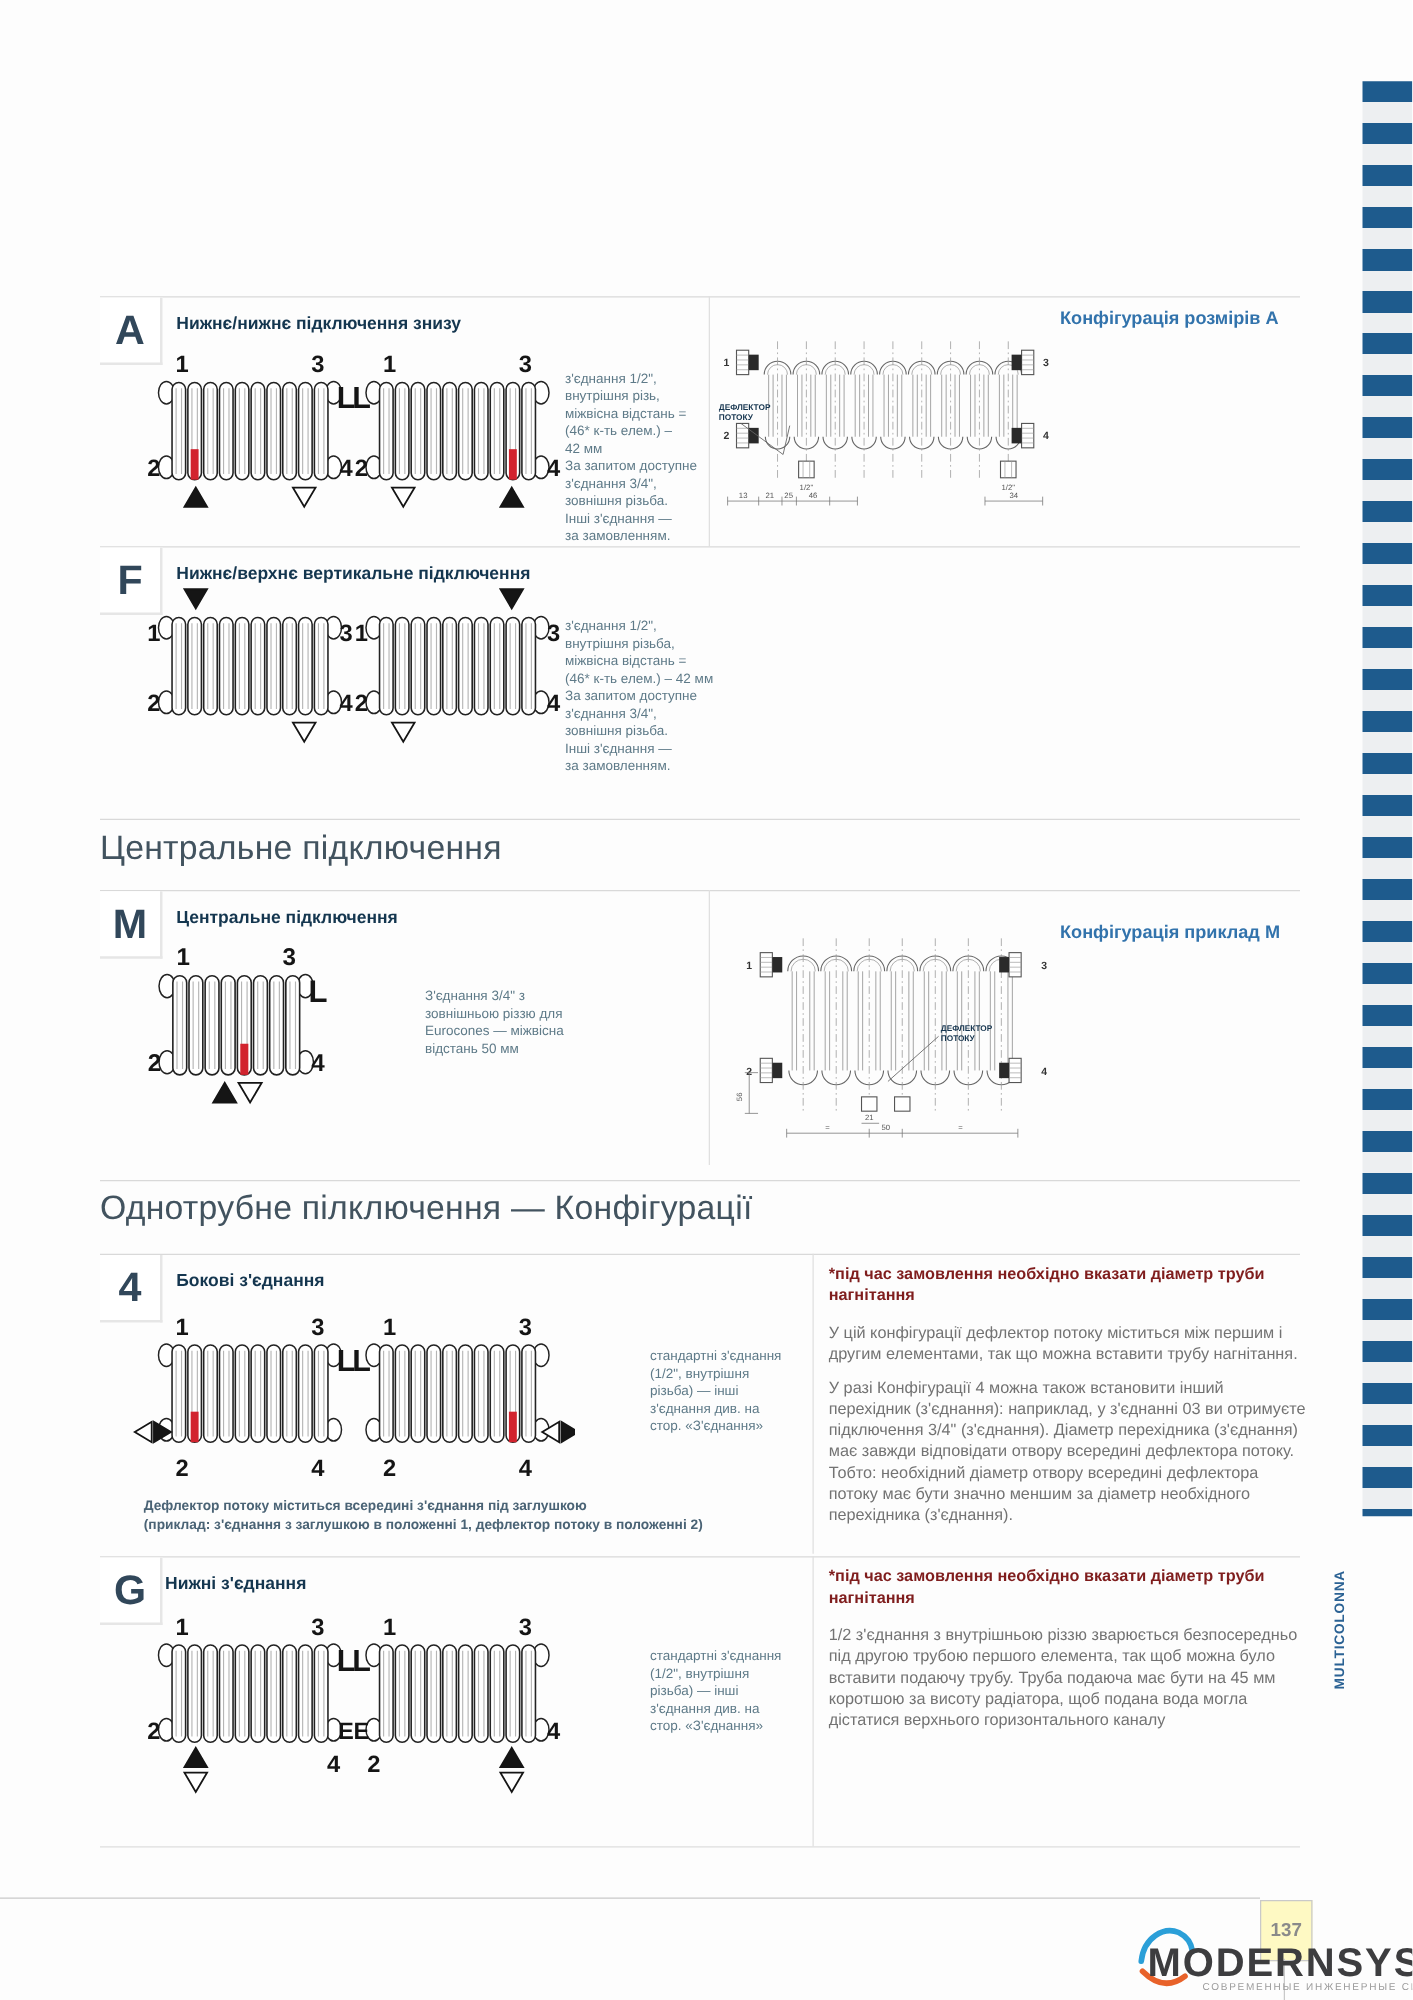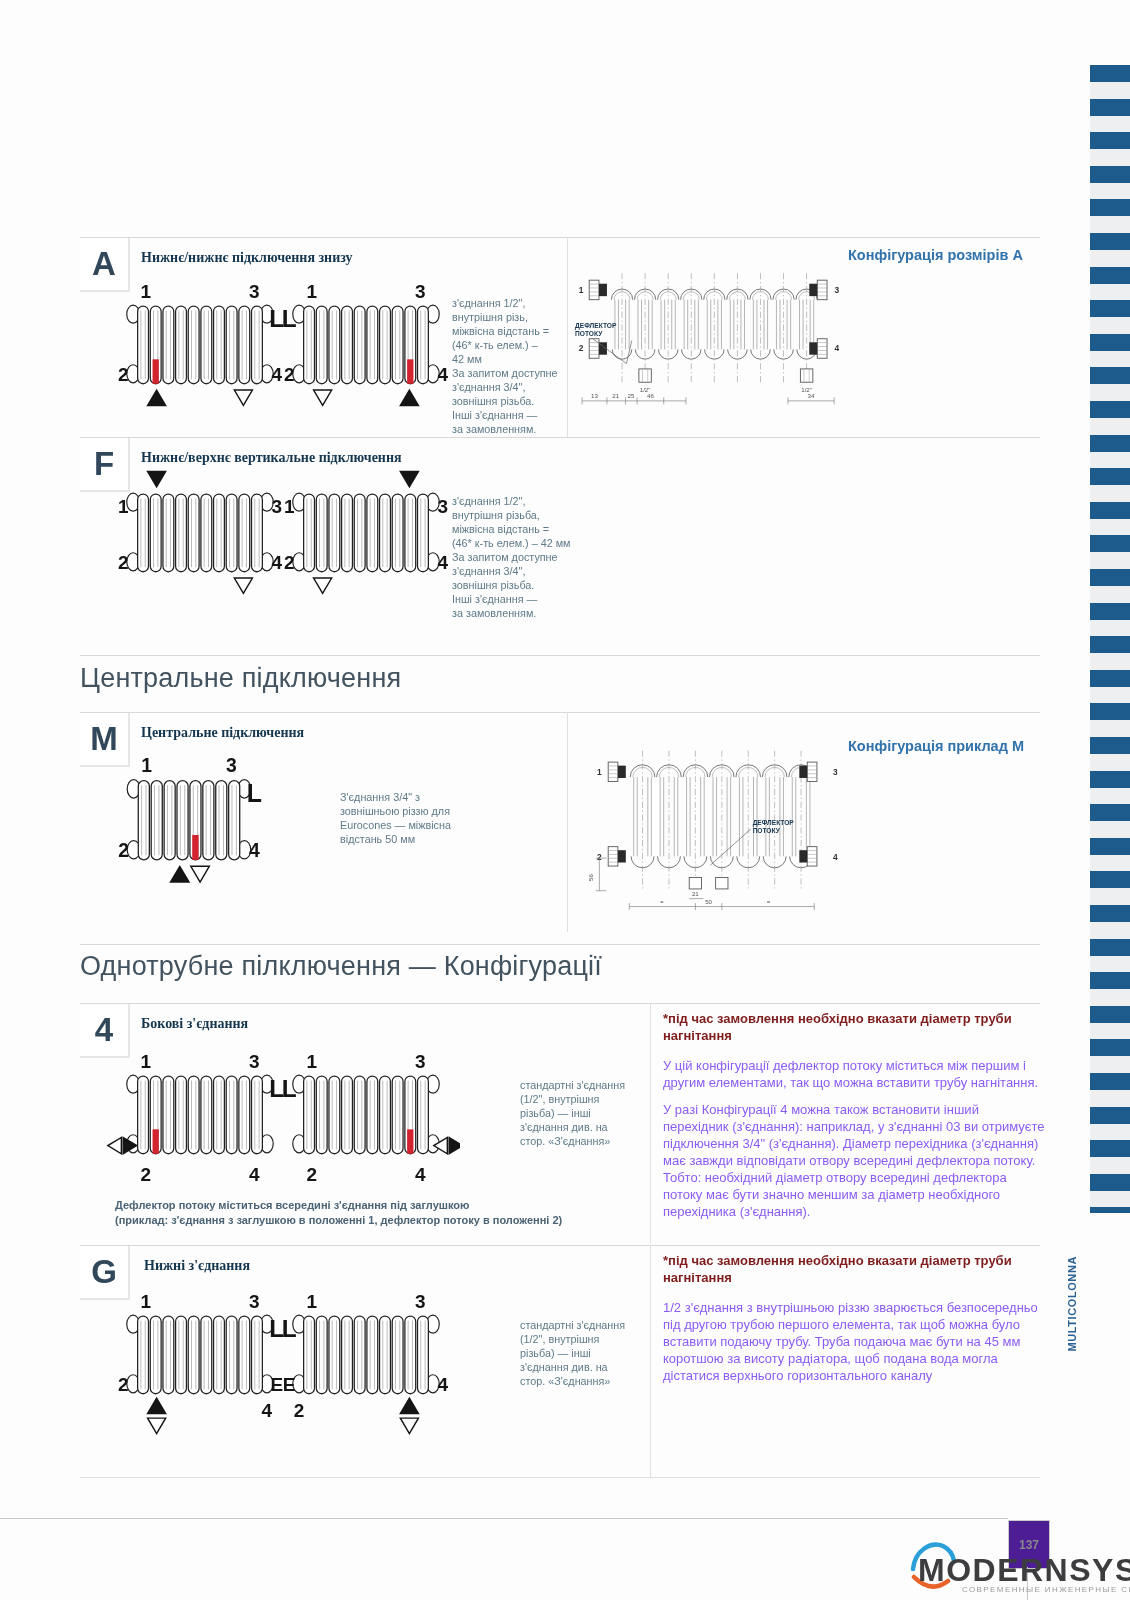--- a/index.html
+++ b/index.html
@@ -4,35 +4,35 @@
 <style>
   html,body{margin:0;padding:0;background:#fff;}
   #page{position:relative;width:1130px;height:1600px;background:#fdfdfd;overflow:hidden;
         font-family:"Liberation Sans",sans-serif;}
   .hline{position:absolute;height:1px;background:#d9d9d9;}
   .vline{position:absolute;width:1px;background:#e0e0e0;}
   .sec-letter{position:absolute;width:48px;height:52px;background:#fff;
     border-right:2px solid #e6e6e6;border-bottom:2px solid #e6e6e6;
     display:flex;align-items:center;justify-content:center;
     font-size:33px;font-weight:700;color:#31475a;}
-  .sec-title{position:absolute;font-size:14px;font-weight:700;color:#14364f;font-family:Liberation Serif, serif;}
+  .sec-title{position:absolute;font-size:14px;font-weight:700;color:#14364f;}
   .big-heading{position:absolute;font-size:27px;font-weight:400;color:#42535f;letter-spacing:.2px;}
   .cfg-title{position:absolute;font-size:14.5px;font-weight:700;color:#3273ac;}
   .small-note{position:absolute;font-size:10.8px;line-height:14px;color:#5e7a88;white-space:pre-line;}
   .warn{position:absolute;font-size:13px;line-height:17px;font-weight:700;color:#7f1d1d;}
-  .para{position:absolute;font-size:13px;line-height:17px;color:#8b5cf6;}
+  .para{position:absolute;font-size:13px;line-height:17px;color:#737373;}
   .defl-note{position:absolute;font-size:11px;line-height:15px;color:#4a6375;white-space:pre-line;}
   .diagram{position:absolute;}
   .stripes{position:absolute;left:1090px;top:65px;width:40px;height:1148px;
     background:repeating-linear-gradient(180deg,#1e5b8d 0 17px,#edeff1 17px 33.6px);}
   .side-tab{position:absolute;left:1066px;top:1256px;writing-mode:vertical-rl;transform:rotate(180deg);
     font-size:11px;font-weight:700;color:#2b6294;letter-spacing:.6px;}
-  .pagenum-box{position:absolute;left:1008px;top:1520px;width:40px;height:47px;background:#4c1d95;
+  .pagenum-box{position:absolute;left:1008px;top:1520px;width:40px;height:47px;background:#fef9c3;
     border:1px solid #c9c9c9;display:flex;align-items:center;justify-content:center;
-    font-size:12px;font-weight:700;color:#8a8a8a;}
+    font-size:15px;font-weight:700;color:#8a8a8a;}
   .logo{position:absolute;left:905px;top:1536px;width:230px;}
   .logo-tag{position:absolute;left:962px;top:1585px;font-size:8px;color:#9b9b9b;letter-spacing:1.4px;white-space:nowrap;}
 </style>
 </head>
 <body>
 
 <div id="page">
 
   <div class="stripes"></div>
   <div class="side-tab">MULTICOLONNA</div>
@@ -623,21 +623,21 @@
 стор. «З'єднання»</div>
   <div class="vline" style="left:650px;top:1003px;height:240px;"></div>
   <div class="warn" style="left:663px;top:1010px;width:372px;">*під час замовлення необхідно вказати діаметр труби нагнітання</div>
   <div class="para" style="left:663px;top:1057px;width:382px;">У цій конфігурації дефлектор потоку міститься між першим і другим елементами, так що можна вставити трубу нагнітання.</div>
   <div class="para" style="left:663px;top:1101px;width:382px;">У разі Конфігурації 4 можна також встановити інший перехідник (з'єднання): наприклад, у з'єднанні 03 ви отримуєте підключення 3/4" (з'єднання). Діаметр перехідника (з'єднання) має завжди відповідати отвору всередині дефлектора потоку. Тобто: необхідний діаметр отвору всередині дефлектора потоку має бути значно меншим за діаметр необхідного перехідника (з'єднання).</div>
   <div class="defl-note" style="left:115px;top:1198px;width:530px;font-weight:bold;">Дефлектор потоку міститься всередині з'єднання під заглушкою
 (приклад: з'єднання з заглушкою в положенні 1, дефлектор потоку в положенні 2)</div>
 
   <div class="hline" style="left:80px;top:1245px;width:960px;"></div>
   <div class="sec-letter" style="left:80px;top:1246px;">G</div>
-  <div class="sec-title" style="left:144px;top:1258px;text-align:center;">Нижні з'єднання</div>
+  <div class="sec-title" style="left:132px;top:1258px;text-align:center;">Нижні з'єднання</div>
   <div class="diagram" style="left:106px;top:1288px;width:188px;"><svg viewBox="0 0 208 168" width="100%">
         <ellipse cx="30" cy="40" rx="7" ry="10" fill="#fff" stroke="#222" stroke-width="1.3"></ellipse>
         <ellipse cx="178" cy="40" rx="7" ry="10" fill="#fff" stroke="#222" stroke-width="1.3"></ellipse>
         <ellipse cx="30" cy="106" rx="7" ry="10" fill="#fff" stroke="#222" stroke-width="1.3"></ellipse>
         <ellipse cx="178" cy="106" rx="7" ry="10" fill="#fff" stroke="#222" stroke-width="1.3"></ellipse>
         <rect x="35" y="31" width="12" height="86" rx="6" fill="#fff" stroke="#222" stroke-width="1.4"></rect>
         <line x1="38.6" y1="36" x2="38.6" y2="112" stroke="#b5b5b5" stroke-width="1"></line>
         <line x1="43.4" y1="36" x2="43.4" y2="112" stroke="#b5b5b5" stroke-width="1"></line>
         <rect x="49" y="31" width="12" height="86" rx="6" fill="#fff" stroke="#222" stroke-width="1.4"></rect>
         <line x1="52.6" y1="36" x2="52.6" y2="112" stroke="#b5b5b5" stroke-width="1"></line>

